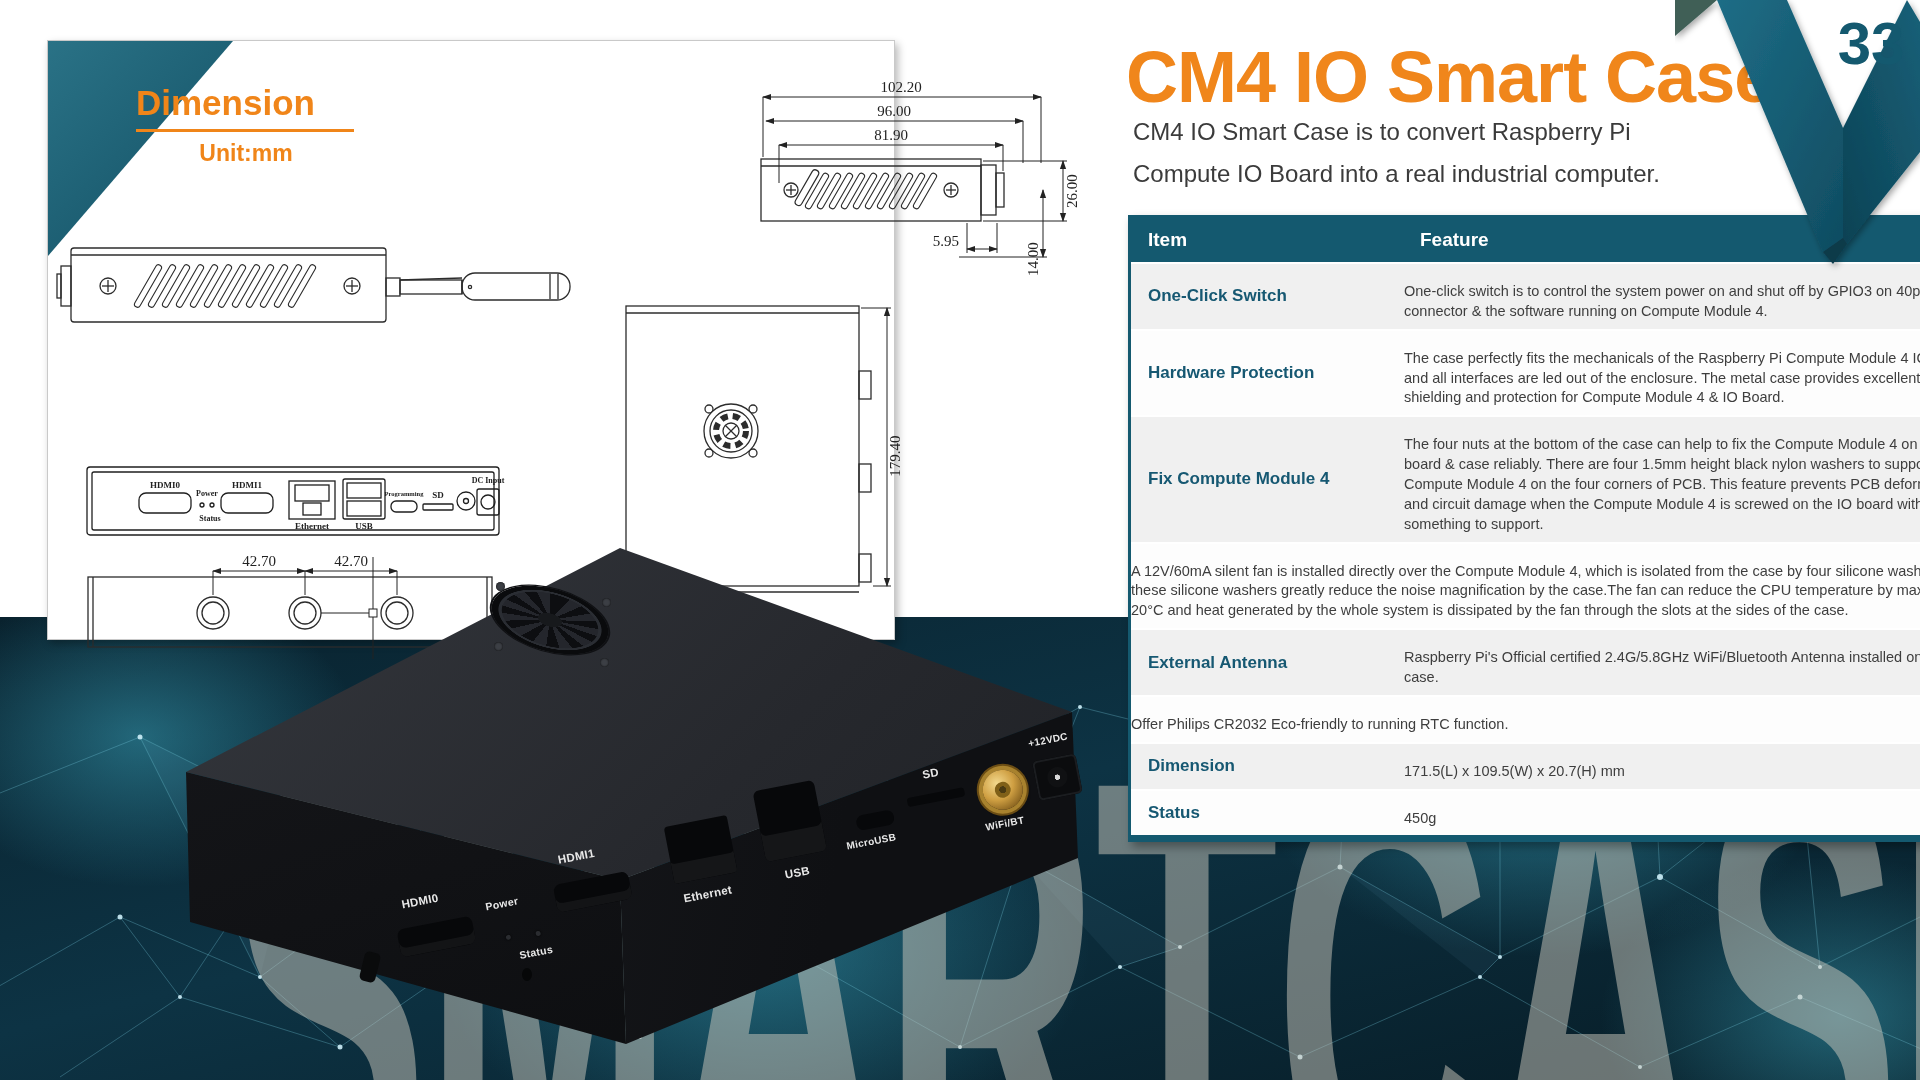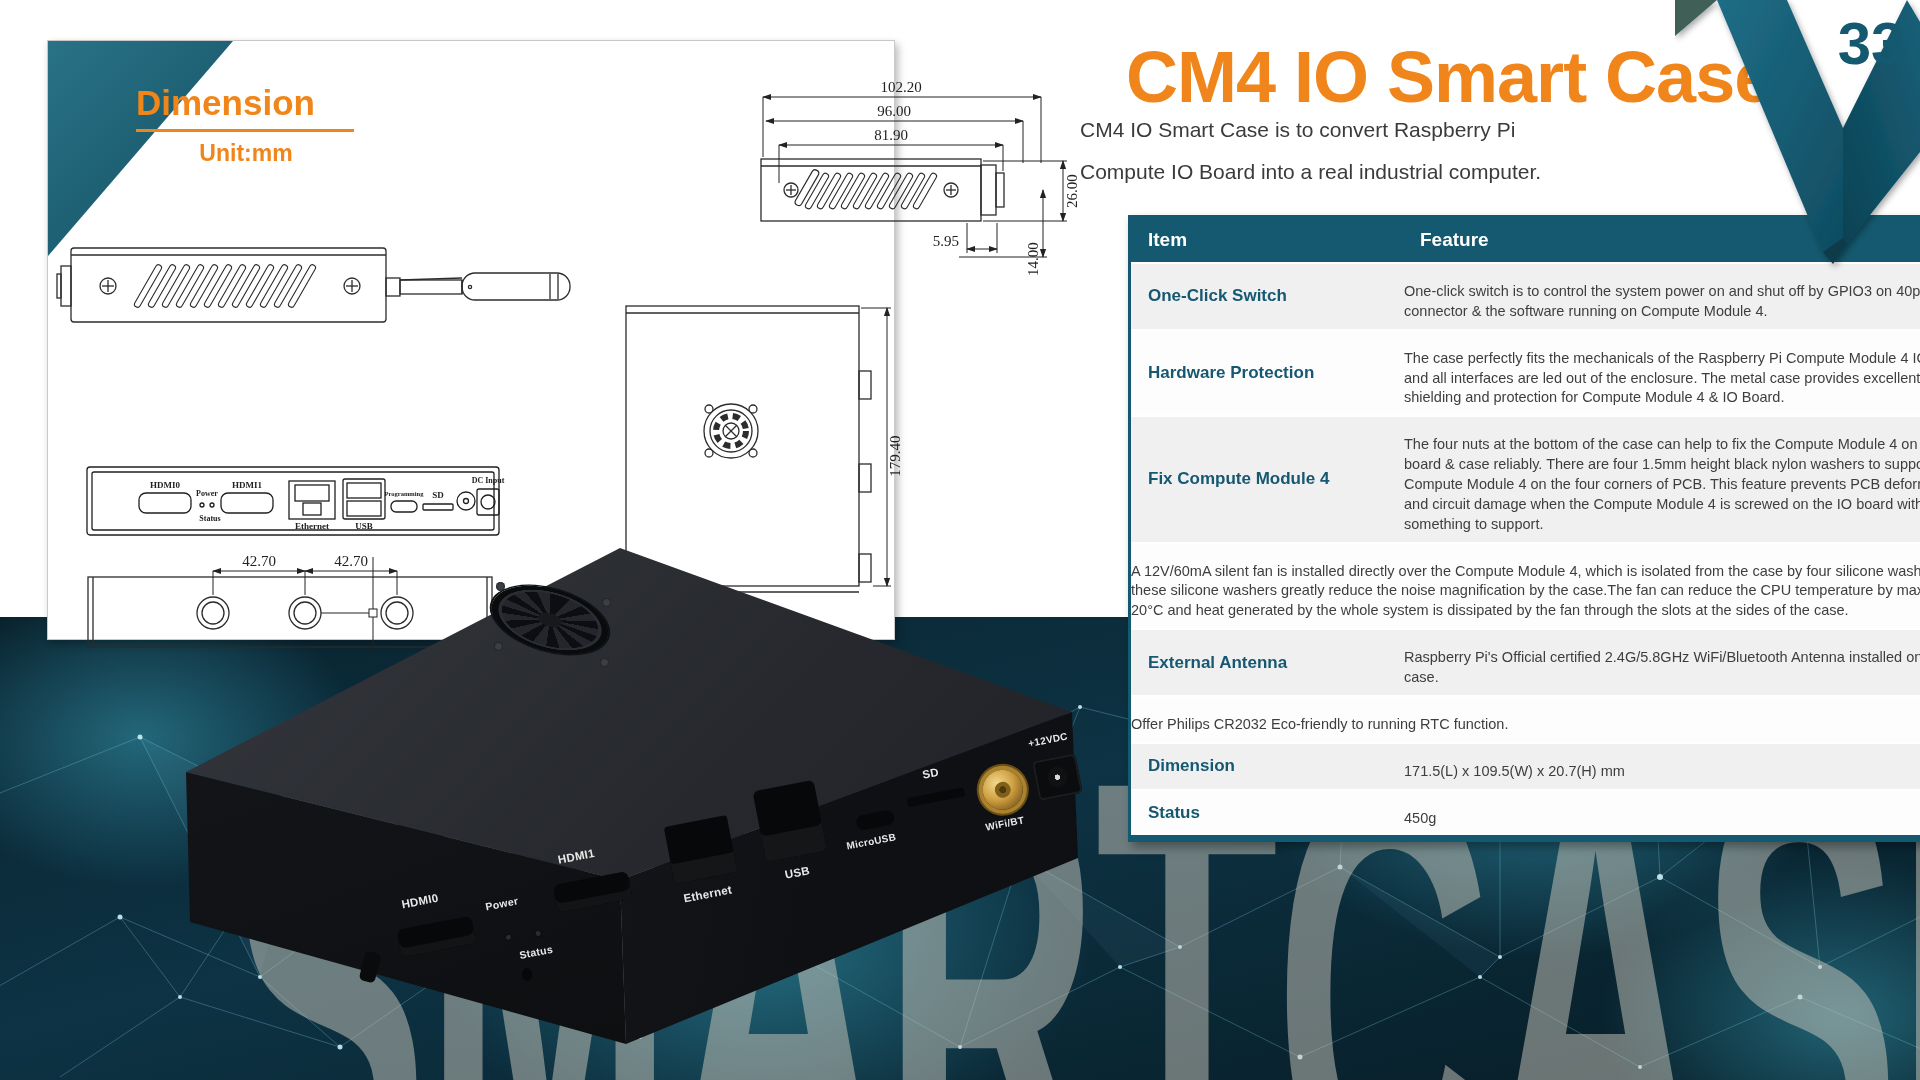--- a/index.html
+++ b/index.html
@@ -29,21 +29,21 @@
   .panel svg text { font-family:"Liberation Serif", serif; fill:#222; }
   .panel svg { position:absolute; overflow:visible; }
   .svgA { left:563px; top:30px; }
   .svgB { left:8px;  top:195px; }
   .svgC { left:35px; top:400px; }
   .svgD { left:35px; top:508px; }
   .svgE { left:453px; top:255px; }
 
   
   .rtitle { position:absolute; left:1126px; top:36px; font-size:72px; font-weight:bold; color:#F0861B; letter-spacing:-1px; }
-  .rdesc { position:absolute; left:1080px; width:620px; font-size:21px; color:#3b3b3b; }
+  .rdesc { position:absolute; left:1133px; width:620px; font-size:24px; color:#3b3b3b; }
   .rdesc1 { top:118px; } .rdesc2 { top:160px; }
 
   
   .ftable { position:absolute; left:1128px; top:215px; width:862px; background:#fff;
             border:3px solid #14596F; border-bottom-width:7px; box-shadow:4px 5px 9px rgba(0,0,0,.35); }
   .hdr { display:flex; background:#14596F; color:#fff; font-weight:bold; font-size:19px; padding:11px 0 11px 17px; }
   .hdr .hitem { width:272px; } .hdr .hfeat { flex:1; }
   .frow { display:flex; border-top:2px solid #ffffff; background:#fdfdfd; }
   .frow.alt { background:#f0f0f0; }
   .fitem { width:273px; padding:8px 8px 8px 17px; color:#165872; font-weight:bold; font-size:17px;

